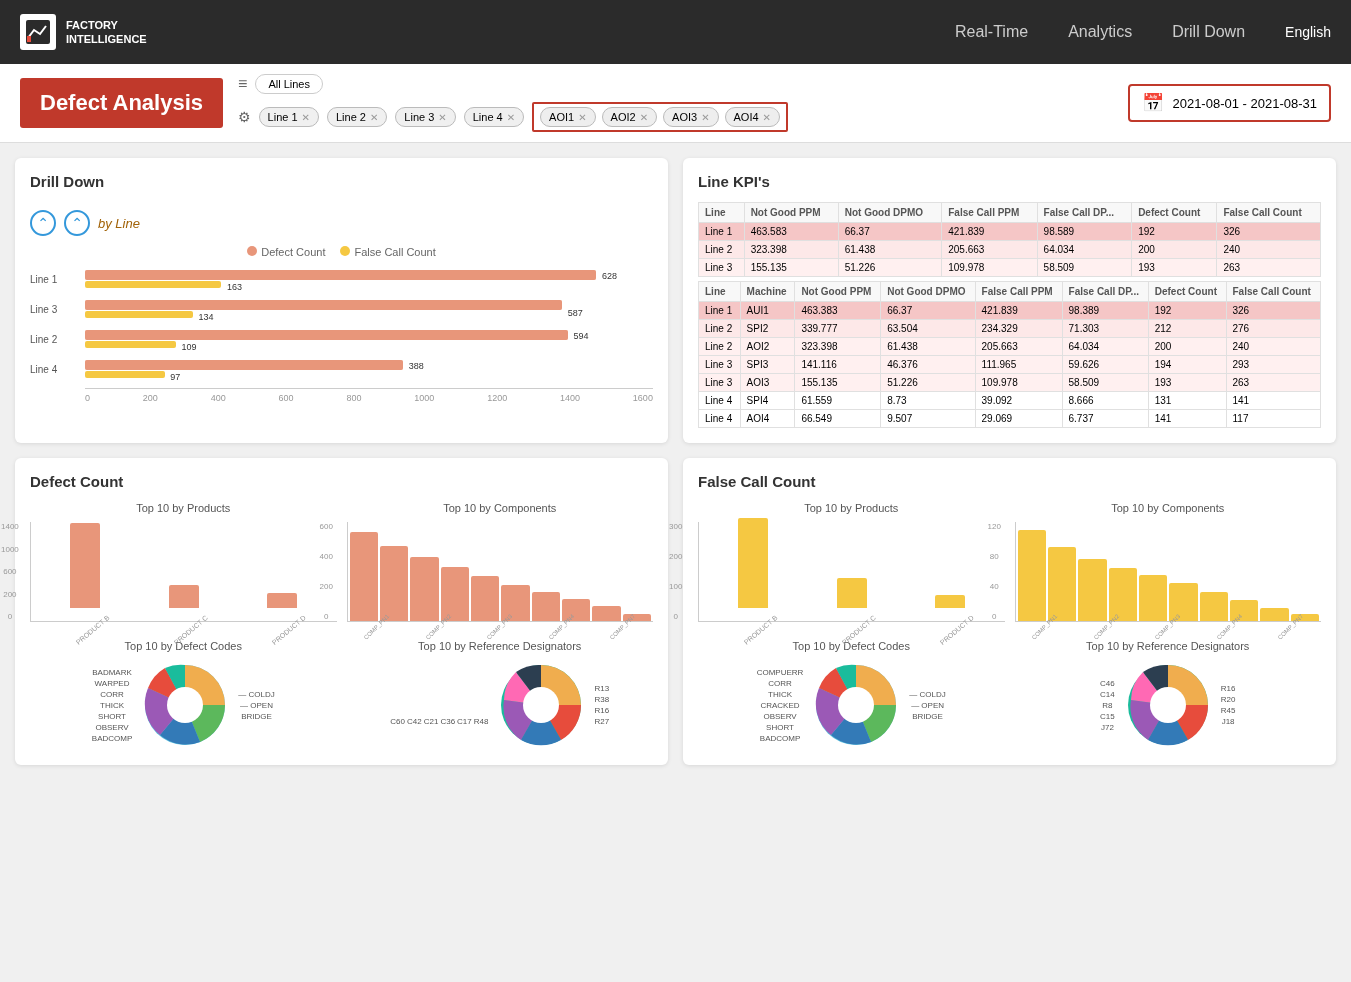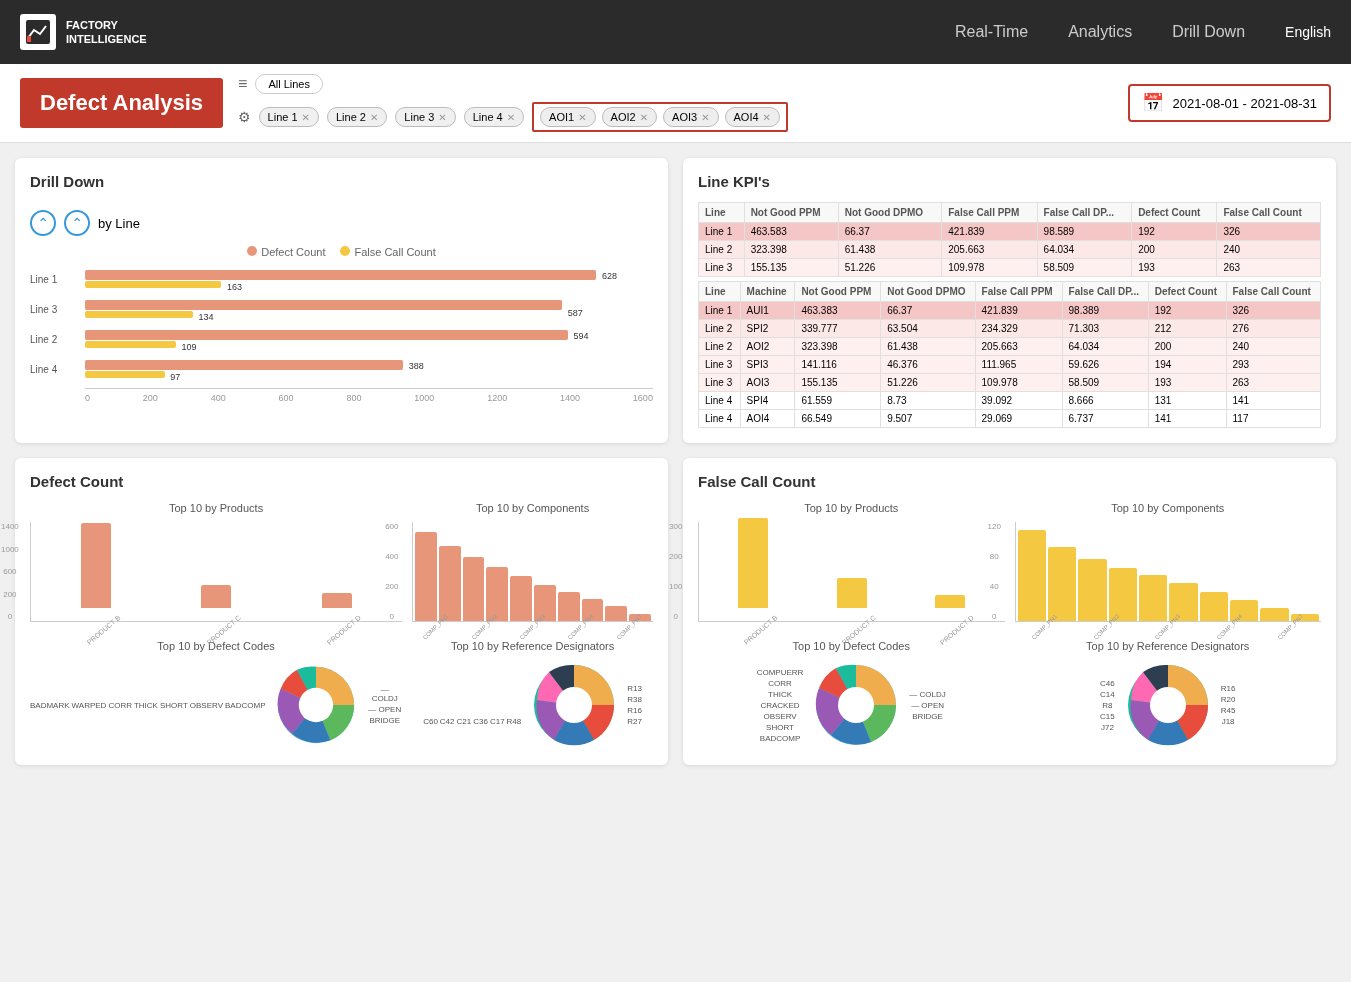--- a/index.html
+++ b/index.html
@@ -107,21 +107,21 @@
     
     .drill-controls { display: flex; align-items: center; gap: 8px; margin-bottom: 10px; }
     .circle-btn {
       width: 26px; height: 26px;
       border-radius: 50%;
       border: 2px solid #3498db;
       background: white;
       display: flex; align-items: center; justify-content: center;
       color: #3498db; font-size: 14px; cursor: pointer;
     }
-    .drill-label { font-size: 13px; color: #000000; }
+    .drill-label { font-size: 13px; color: #a16207; font-style: italic; }
     .chart-legend { display: flex; gap: 15px; justify-content: center; margin-bottom: 8px; font-size: 11px; color: #666; }
     .legend-dot { width: 10px; height: 10px; border-radius: 50%; display: inline-block; margin-right: 4px; }
 
     
     .kpi-table { width: 100%; border-collapse: collapse; font-size: 10px; }
     .kpi-table th { background: #f8f8f8; padding: 4px 6px; text-align: left; border: 1px solid #e0e0e0; font-weight: bold; color: #555; }
     .kpi-table td { padding: 3px 6px; border: 1px solid #e0e0e0; }
     .row-highlight-red { background: #f5c6c6; }
     .row-highlight-pink { background: #fde8e8; }
     .row-highlight-light { background: #fff0f0; }
@@ -452,21 +452,21 @@
           <span style="font-size:6px;color:#999;transform:rotate(-45deg);display:block;white-space:nowrap;">COMP_PN2</span>
           <span style="font-size:6px;color:#999;transform:rotate(-45deg);display:block;white-space:nowrap;">COMP_PN3</span>
           <span style="font-size:6px;color:#999;transform:rotate(-45deg);display:block;white-space:nowrap;">COMP_PN4</span>
           <span style="font-size:6px;color:#999;transform:rotate(-45deg);display:block;white-space:nowrap;">COMP_PN7</span>
         </div>
       </div>
 
       <div class="mini-chart">
         <div class="mini-chart-title">Top 10 by Defect Codes</div>
         <div style="display:flex;justify-content:center;align-items:center;gap:8px;">
-          <div style="display:flex;font-size:8px;color:#555;gap:2px;">
+          <div style="display:flex;flex-direction:column;font-size:8px;color:#555;gap:2px;">
             <span>BADMARK</span>
             <span>WARPED</span>
             <span>CORR</span>
             <span>THICK</span>
             <span>SHORT</span>
             <span>OBSERV</span>
             <span>BADCOMP</span>
           </div>
           <svg width="90" height="90" viewBox="0 0 90 90">
             <circle cx="45" cy="45" r="40" fill="#5bc0de"></circle>

